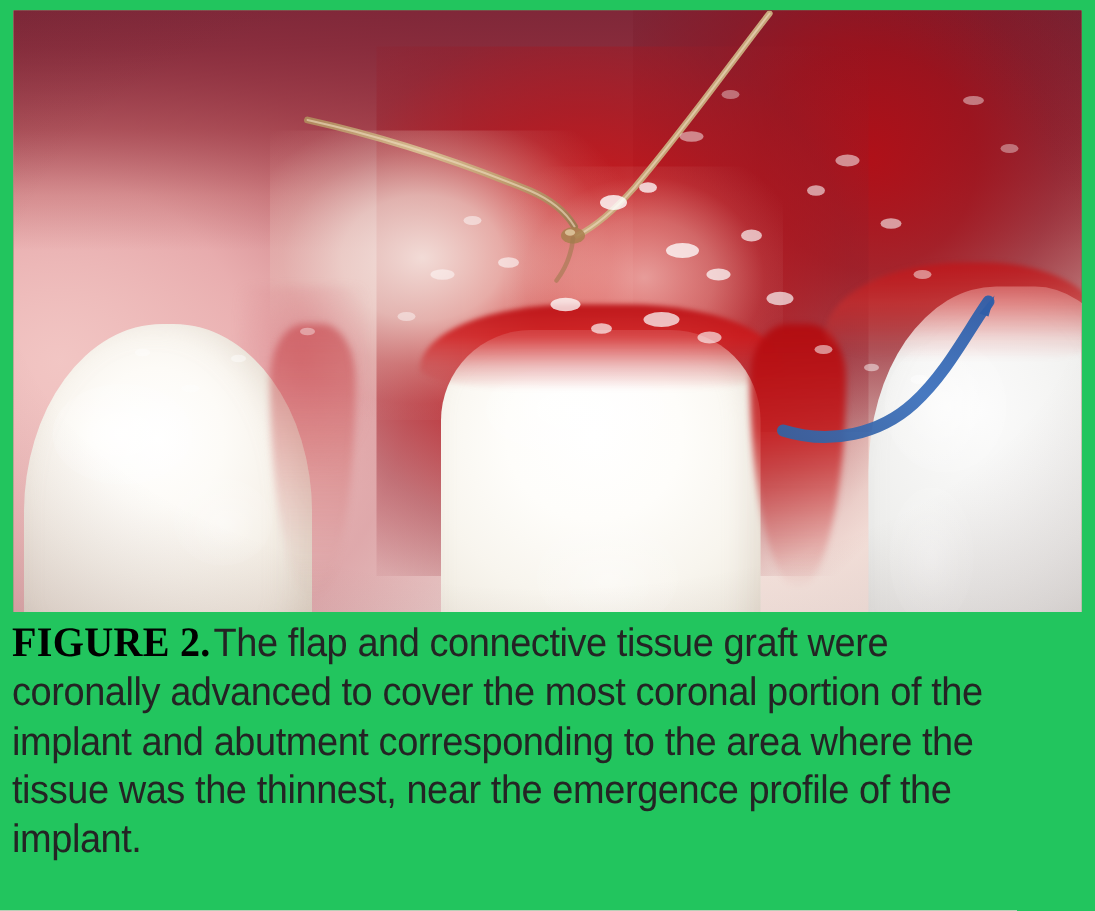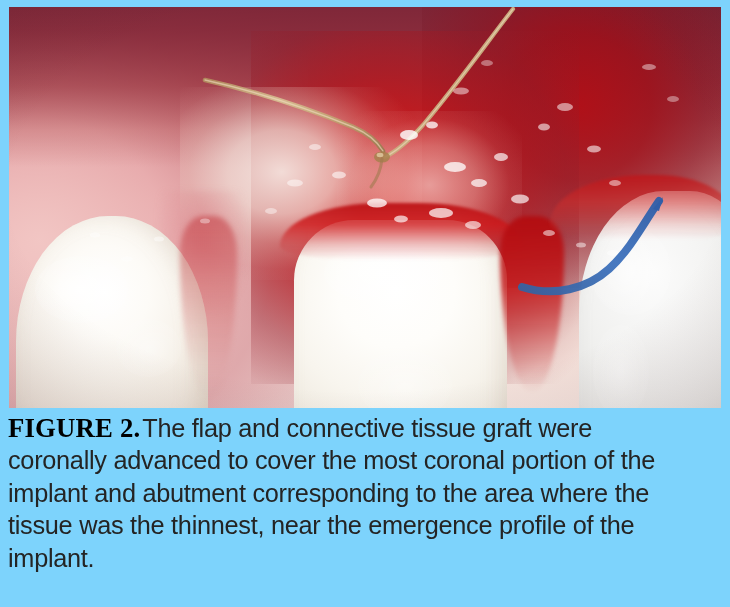--- a/index.html
+++ b/index.html
@@ -11,21 +11,21 @@
     width: 730px;
     height: 607px;
     overflow: hidden;
     font-family: "Liberation Sans", sans-serif;
   }
 
   #figure-root {
     position: relative;
     width: 730px;
     height: 607px;
-    background: #7dd3fc;
+    background: #22c55e;
   }
 
   
   .photo-frame {
     position: absolute;
     left: 9px;
     top: 7px;
     width: 712px;
     height: 401px;
     overflow: hidden;

